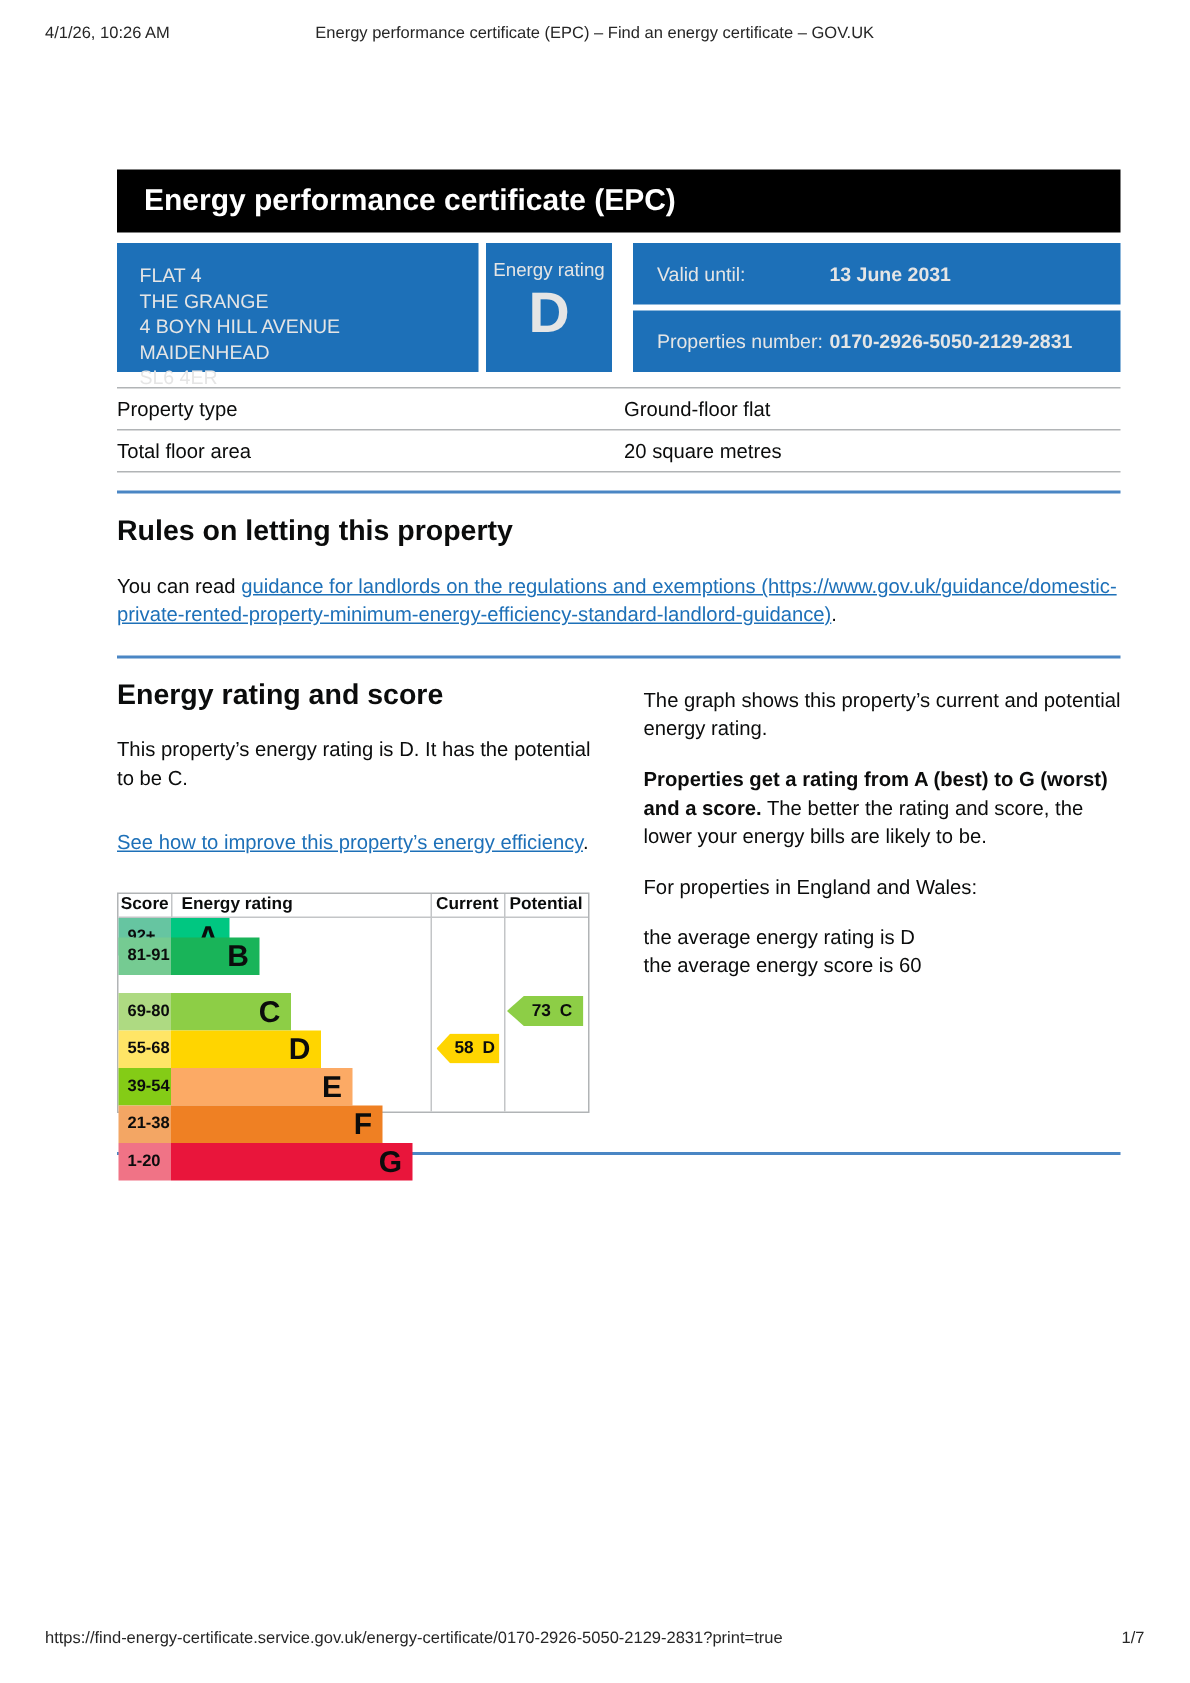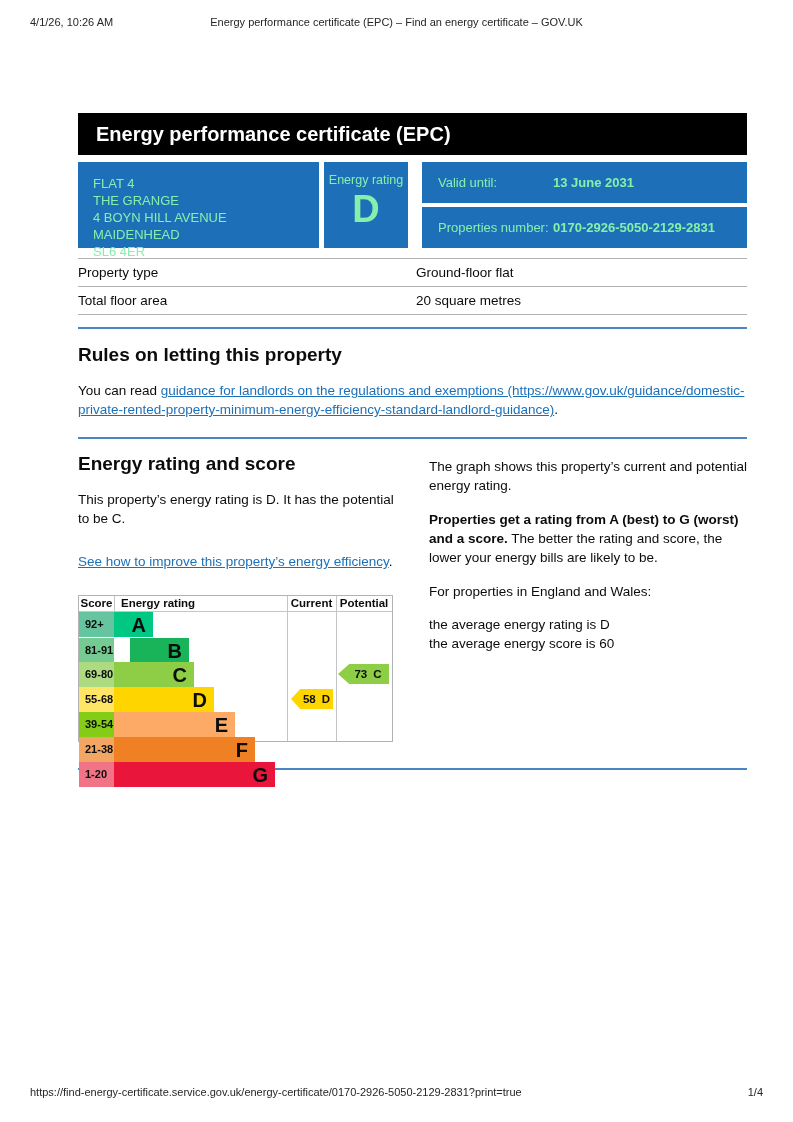--- a/index.html
+++ b/index.html
@@ -22,21 +22,21 @@
   .print-footer { bottom: 22px; height: 14px; }
   .pf-url { position: absolute; left: 0; top: 0; }
   .pf-page { position: absolute; right: 0; top: 0; }
 
   .content { position: absolute; left: 62px; top: 113px; width: 669px; margin-left: 16px; }
 
   .banner { background: #000000; height: 42px; }
   .banner h1 { color: #ffffff; font-size: 20px; line-height: 42px; padding-left: 18px; font-weight: bold; }
 
   .summary-row { margin-top: 7px; display: flex; height: 86px; }
-  .blue-box { background: #1d70b8; color: #86efac; }
+  .blue-box { background: #1d70b8; color: #e5e5e5; }
   .address-box { width: 241px; padding: 13px 10px 0 15px; font-size: 13px; line-height: 17px; }
   .rating-box { width: 84px; margin-left: 5px; display: flex; flex-direction: column; align-items: center; padding-top: 11px; }
   .rating-box .rating-label { font-size: 12.5px; }
   .rating-box .rating-letter { font-size: 38px; font-weight: bold; line-height: 44px; }
   .valid-col { margin-left: 14px; flex: 1; display: flex; flex-direction: column; gap: 4px; }
   .valid-col .blue-box { height: 41px; display: flex; align-items: center; padding-left: 16px; font-size: 13px; }
   .vb-label { width: 115px; }
   .vb-value { font-weight: bold; }
 
   .prop-table { margin-top: 10px; font-size: 13.5px; }
@@ -150,21 +150,21 @@
         <div class="epc-head eh-potential">Potential</div>
         <div class="hline"></div>
         <div class="vl-head"></div>
         <div class="vline vl-1"></div>
         <div class="vline vl-2"></div>
         <div id="epc-rows">
             <div class="epc-row" style="top: 16px;">
               <div class="epc-score" style="background: rgb(102, 197, 161);">92+</div>
               <div class="epc-bar" style="background: rgb(0, 199, 129); width: 39px;">A</div>
             </div>
-            <div class="epc-row" style="top: 42px; gap: 16px;">
+            <div class="epc-row" style="top: 29px;">
               <div class="epc-score" style="background: rgb(117, 203, 146);">81-91</div>
               <div class="epc-bar" style="background: rgb(25, 180, 89); width: 59px;">B</div>
             </div>
             <div class="epc-row" style="top: 66px;">
               <div class="epc-score" style="background: rgb(174, 218, 130);">69-80</div>
               <div class="epc-bar" style="background: rgb(141, 206, 70); width: 80px;">C</div>
             </div>
             <div class="epc-row" style="top: 91px;">
               <div class="epc-score" style="background: rgb(255, 229, 102);">55-68</div>
               <div class="epc-bar" style="background: rgb(255, 213, 0); width: 100px;">D</div>
@@ -202,14 +202,14 @@
         <div class="pline">the average energy score is 60</div>
       </div>
     </div>
   </div>
 
   <hr class="blue-rule rule-3">
 </div>
 
 <div class="print-footer">
   <span class="pf-url">https://find-energy-certificate.service.gov.uk/energy-certificate/0170-2926-5050-2129-2831?print=true</span>
-  <span class="pf-page">1/4</span>
+  <span class="pf-page">1/7</span>
 </div>
 
 </body></html>

